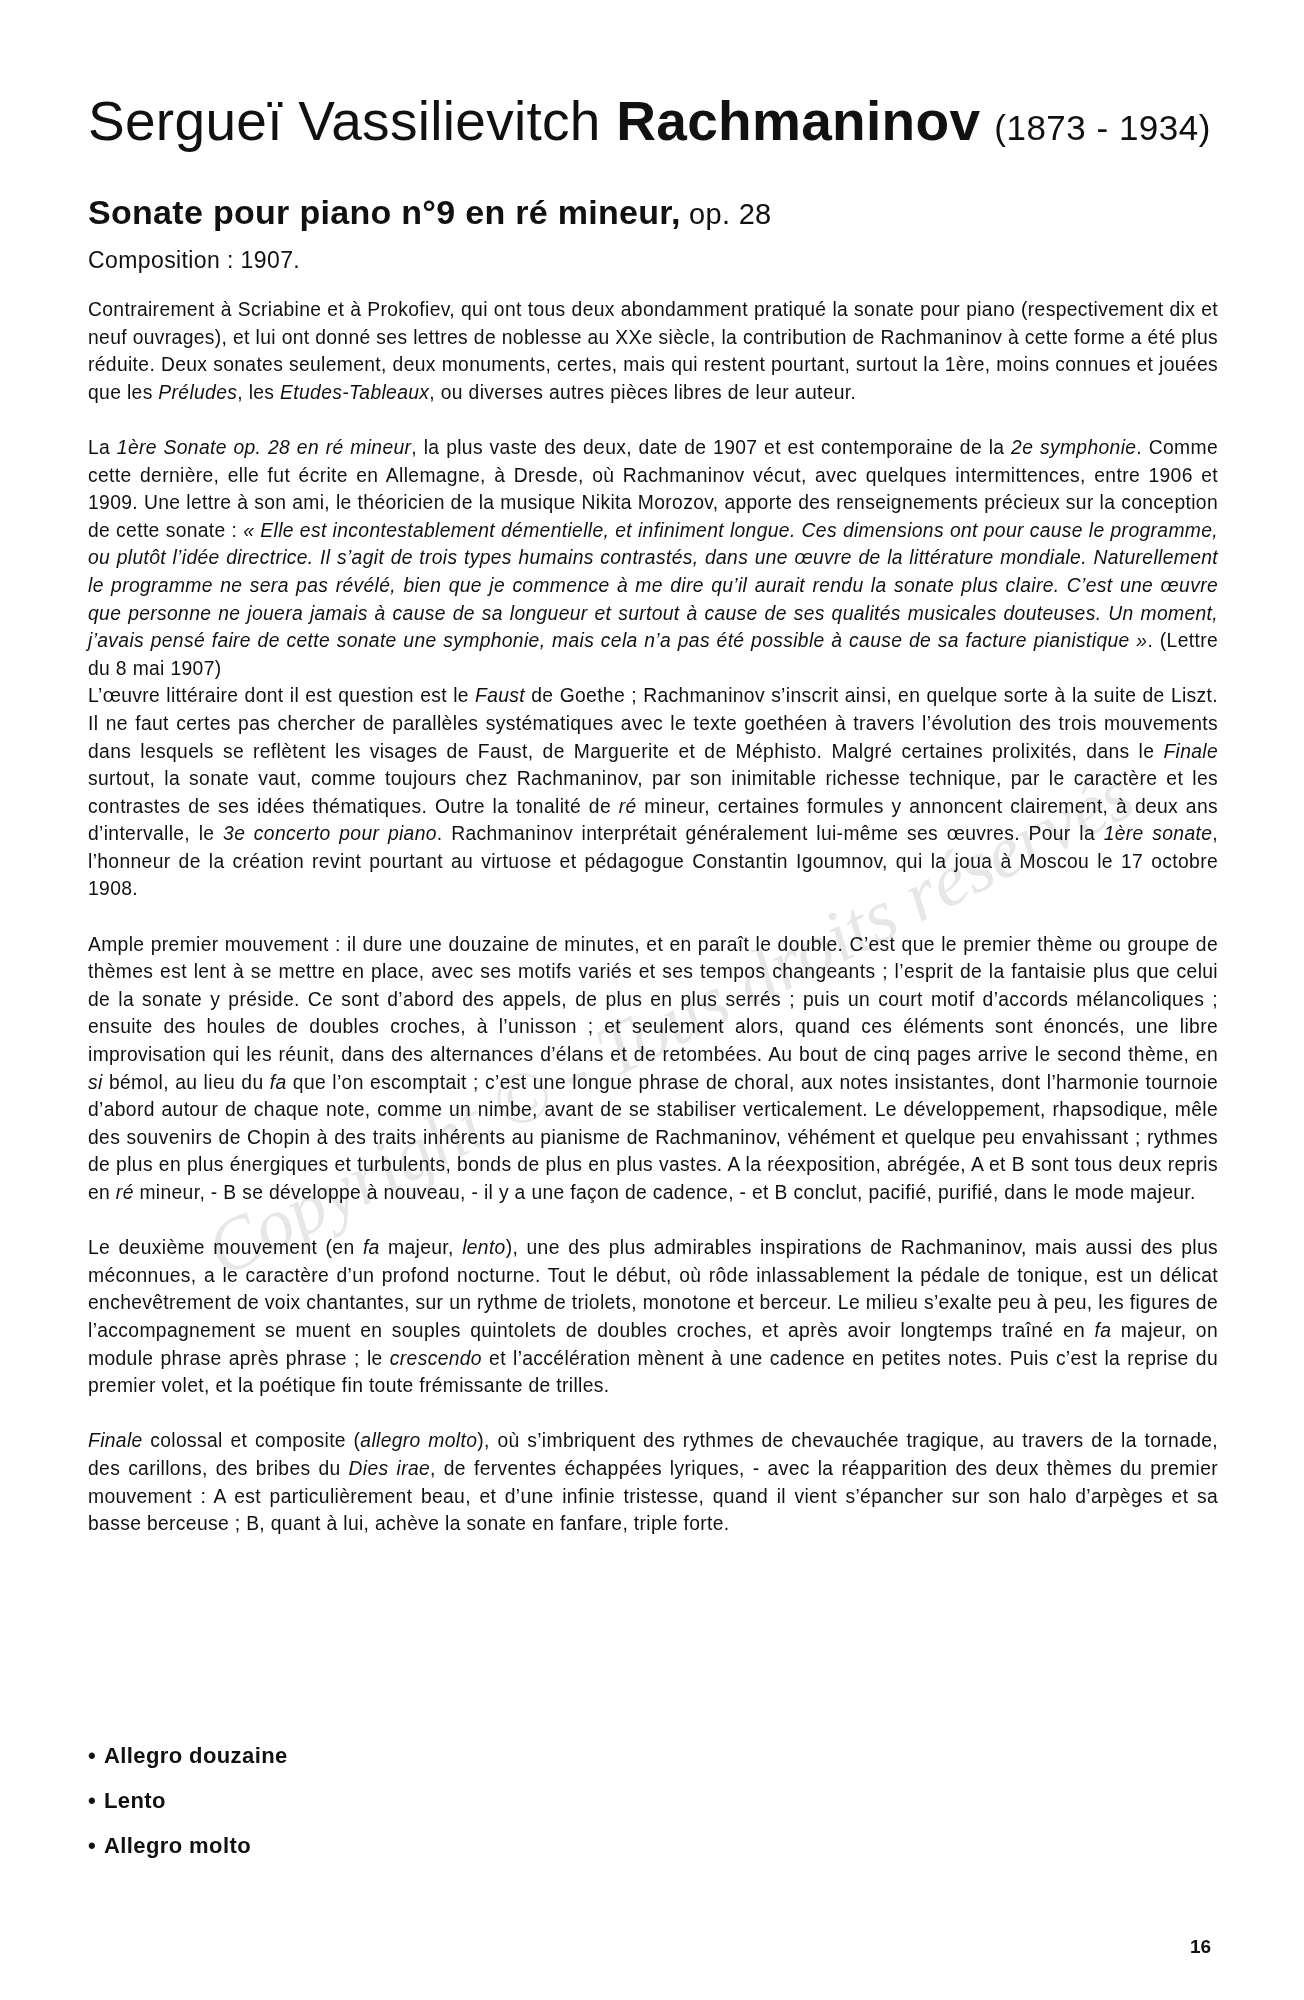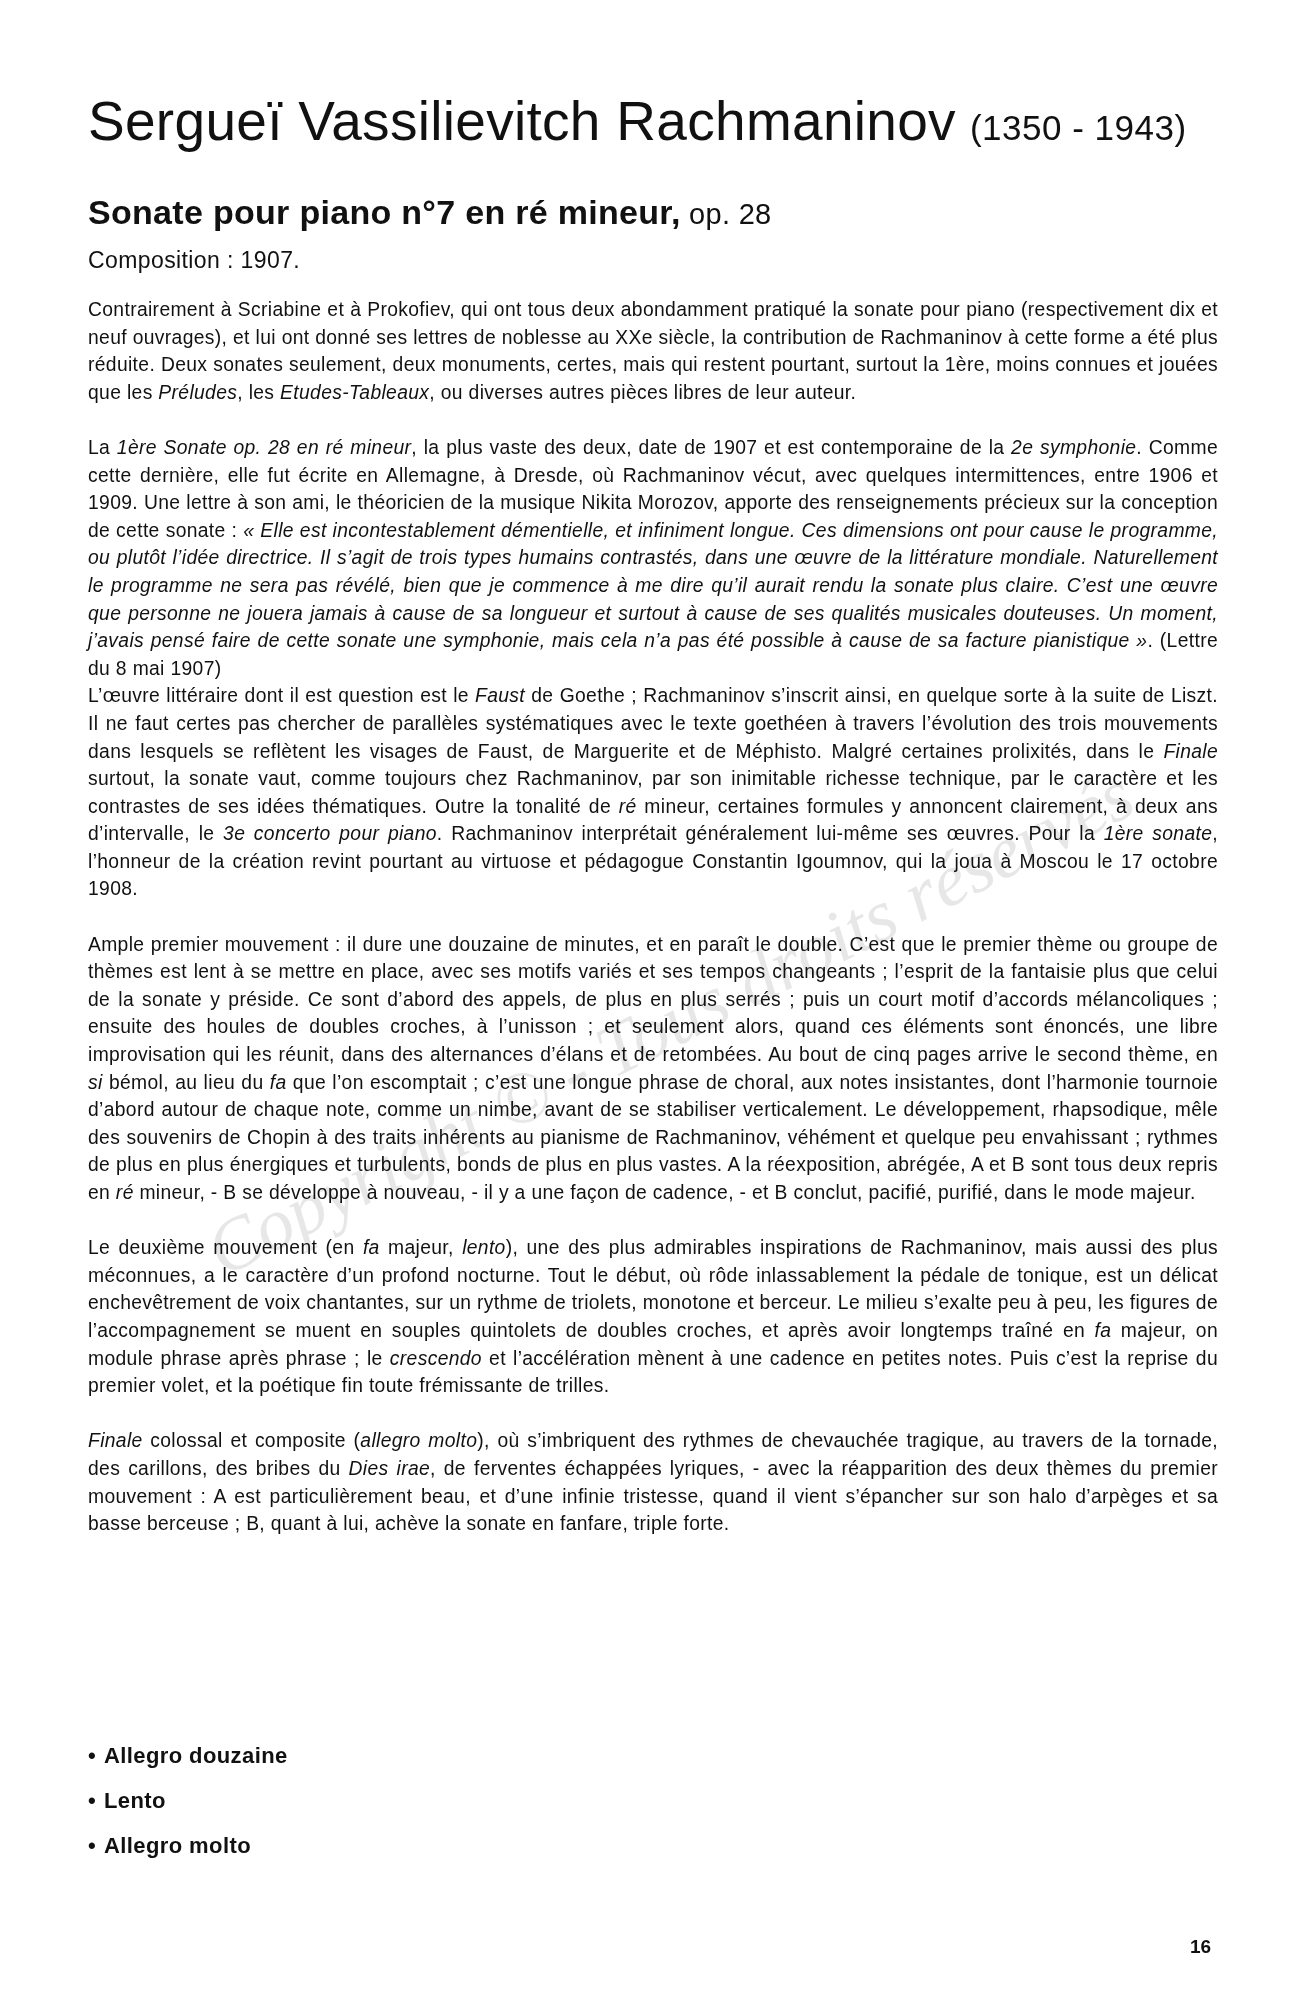--- a/index.html
+++ b/index.html
@@ -1,20 +1,20 @@
 <!DOCTYPE html>
 <html><head>
 <meta charset="utf-8">
 <style>
   html, body { margin: 0; padding: 0; background: #ffffff; }
   body { width: 1304px; height: 2000px; position: relative; overflow: hidden; color: #111; }
   .page { position: absolute; left: 88px; top: 0; width: 1130px; font-family: "Liberation Sans", sans-serif; }
   .title { position: absolute; top: 88px; left: 0; width: 1130px; white-space: nowrap;
            font-size: 55px; font-weight: 300; letter-spacing: 0.3px; line-height: 66px; color: #111; }
-  .title .surname { font-weight: 400; }
+  .title .surname { font-weight: 700; }
   .title .dates { font-size: 35px; font-weight: 400; margin-left: 14px; letter-spacing: 0.5px; }
   .subtitle { position: absolute; top: 190px; left: 0; white-space: nowrap; font-size: 34px; font-weight: 700; line-height: 44px; letter-spacing: 0.3px; }
   .subtitle .opus { font-size: 29px; font-weight: 400; }
   .composition { position: absolute; top: 245px; left: 0; font-size: 23px; line-height: 30px; letter-spacing: 0.4px; }
   .body { position: absolute; top: 296px; left: 0; width: 1130px; font-size: 19.3px; line-height: 27.6px;
           text-align: justify; letter-spacing: 0.35px; hyphens: manual; }
   .body p { margin: 0 0 27.6px 0; }
   .body p.tight { margin-bottom: 0; }
   .body em { font-style: italic; }
   .movements { position: absolute; top: 1733px; left: 0; margin: 0; padding: 0; list-style: none; }
@@ -25,25 +25,25 @@
                font-family: "Liberation Serif", serif; font-style: italic; font-size: 74px; color: rgba(180,180,180,0.32);
                transform: rotate(-27deg); transform-origin: center center; white-space: nowrap; pointer-events: none; }
 </style>
 </head>
 <body>
 
 <div class="watermark">Copyright © - Tous droits réservés</div>
 
 <div class="page">
   <h1 class="title" style="margin:0;">
-    <span>Sergueï Vassilievitch </span><span class="surname">Rachmaninov</span><span class="dates">(1350 - 1943)</span>
+    <span>Sergueï Vassilievitch </span><span class="surname">Rachmaninov</span><span class="dates">(1873 - 1934)</span>
   </h1>
 
   <h2 class="subtitle" style="margin:0;">
-    <span>Sonate pour piano n°7 en ré mineur,</span><span class="opus"> op. 28</span>
+    <span>Sonate pour piano n°9 en ré mineur,</span><span class="opus"> op. 28</span>
   </h2>
 
   <div class="composition">Composition : 1907.</div>
 
   <div class="body" id="body-text">
     <p><span>Contrairement à Scriabine et à Prokofiev, qui ont tous deux abondamment pratiqué la sonate pour piano (res­pectivement dix et neuf ouvrages), et lui ont donné ses lettres de noblesse au XXe siècle, la contribution de Rachmaninov à cette forme a été plus réduite. Deux sonates seulement, deux monuments, certes, mais qui restent pourtant, surtout la 1ère, moins connues et jouées que les </span><em>Préludes</em><span>, les </span><em>Etudes-Tableaux</em><span>, ou diverses autres pièces libres de leur auteur.</span></p>
     <p class="tight"><span>La </span><em>1ère Sonate op. 28 en ré mineur</em><span>, la plus vaste des deux, date de 1907 et est contemporaine de la </span><em>2e sympho­nie</em><span>. Comme cette dernière, elle fut écrite en Allemagne, à Dresde, où Rachmaninov vécut, avec quelques inter­mittences, entre 1906 et 1909. Une lettre à son ami, le théoricien de la musique Nikita Morozov, apporte des ren­seignements précieux sur la conception de cette sonate : </span><em>« Elle est incontestablement démentielle, et infiniment longue. Ces dimensions ont pour cause le programme, ou plutôt l’idée directrice. Il s’agit de trois types humains contrastés, dans une œuvre de la littérature mondiale. Naturellement le programme ne sera pas révélé, bien que je commence à me dire qu’il aurait rendu la sonate plus claire. C’est une œuvre que personne ne jouera jamais à cause de sa longueur et surtout à cause de ses qualités musicales douteuses. Un moment, j’avais pensé faire de cette sonate une symphonie, mais cela n’a pas été possible à cause de sa facture pianistique »</em><span>. (Lettre du 8 mai 1907)</span></p>
     <p><span>L’œuvre littéraire dont il est question est le </span><em>Faust</em><span> de Goethe ; Rachmaninov s’inscrit ainsi, en quelque sorte à la suite de Liszt. Il ne faut certes pas chercher de parallèles systématiques avec le texte goethéen à travers l’évo­lution des trois mouvements dans lesquels se reflètent les visages de Faust, de Marguerite et de Méphisto. Malgré certaines prolixités, dans le </span><em>Finale</em><span> surtout, la sonate vaut, comme toujours chez Rachmaninov, par son inimitable richesse technique, par le caractère et les contrastes de ses idées thématiques. Outre la tonalité de </span><em>ré</em><span> mineur, certaines formules y annoncent clairement, à deux ans d’intervalle, le </span><em>3e concerto pour piano</em><span>. Rachmaninov interprétait généralement lui-même ses œuvres. Pour la </span><em>1ère sonate</em><span>, l’honneur de la création revint pourtant au virtuose et pédagogue Constantin Igoumnov, qui la joua à Moscou le 17 octobre 1908.</span></p>
     <p><span>Ample premier mouvement : il dure une douzaine de minutes, et en paraît le double. C’est que le premier thème ou groupe de thèmes est lent à se mettre en place, avec ses motifs variés et ses tempos changeants ; l’esprit de la fantaisie plus que celui de la sonate y préside. Ce sont d’abord des appels, de plus en plus serrés ; puis un court motif d’accords mélancoliques ; ensuite des houles de doubles croches, à l’unisson ; et seulement alors, quand ces éléments sont énoncés, une libre improvisation qui les réunit, dans des alternances d’élans et de retombées. Au bout de cinq pages arrive le second thème, en </span><em>si</em><span> bémol, au lieu du </span><em>fa</em><span> que l’on escomptait ; c’est une longue phrase de choral, aux notes insistantes, dont l’harmonie tournoie d’abord autour de chaque note, comme un nimbe, avant de se stabiliser verticalement. Le développement, rhapsodique, mêle des souvenirs de Chopin à des traits inhérents au pianisme de Rachmaninov, véhément et quelque peu envahissant ; rythmes de plus en plus énergiques et turbulents, bonds de plus en plus vastes. A la réexposition, abrégée, A et B sont tous deux repris en </span><em>ré</em><span> mineur, - B se développe à nouveau, - il y a une façon de cadence, - et B conclut, pacifié, puri­fié, dans le mode majeur.</span></p>
     <p><span>Le deuxième mouvement (en </span><em>fa</em><span> majeur, </span><em>lento</em><span>), une des plus admirables inspirations de Rachmaninov, mais aussi des plus méconnues, a le caractère d’un profond nocturne. Tout le début, où rôde inlassablement la pédale de tonique, est un délicat enchevêtrement de voix chantantes, sur un rythme de triolets, monotone et berceur. Le milieu s’exalte peu à peu, les figures de l’accompagnement se muent en souples quintolets de doubles croches, et après avoir longtemps traîné en </span><em>fa</em><span> majeur, on module phrase après phrase ; le </span><em>crescendo</em><span> et l’accélération mènent à une cadence en petites notes. Puis c’est la reprise du premier volet, et la poétique fin toute frémis­sante de trilles.</span></p>

